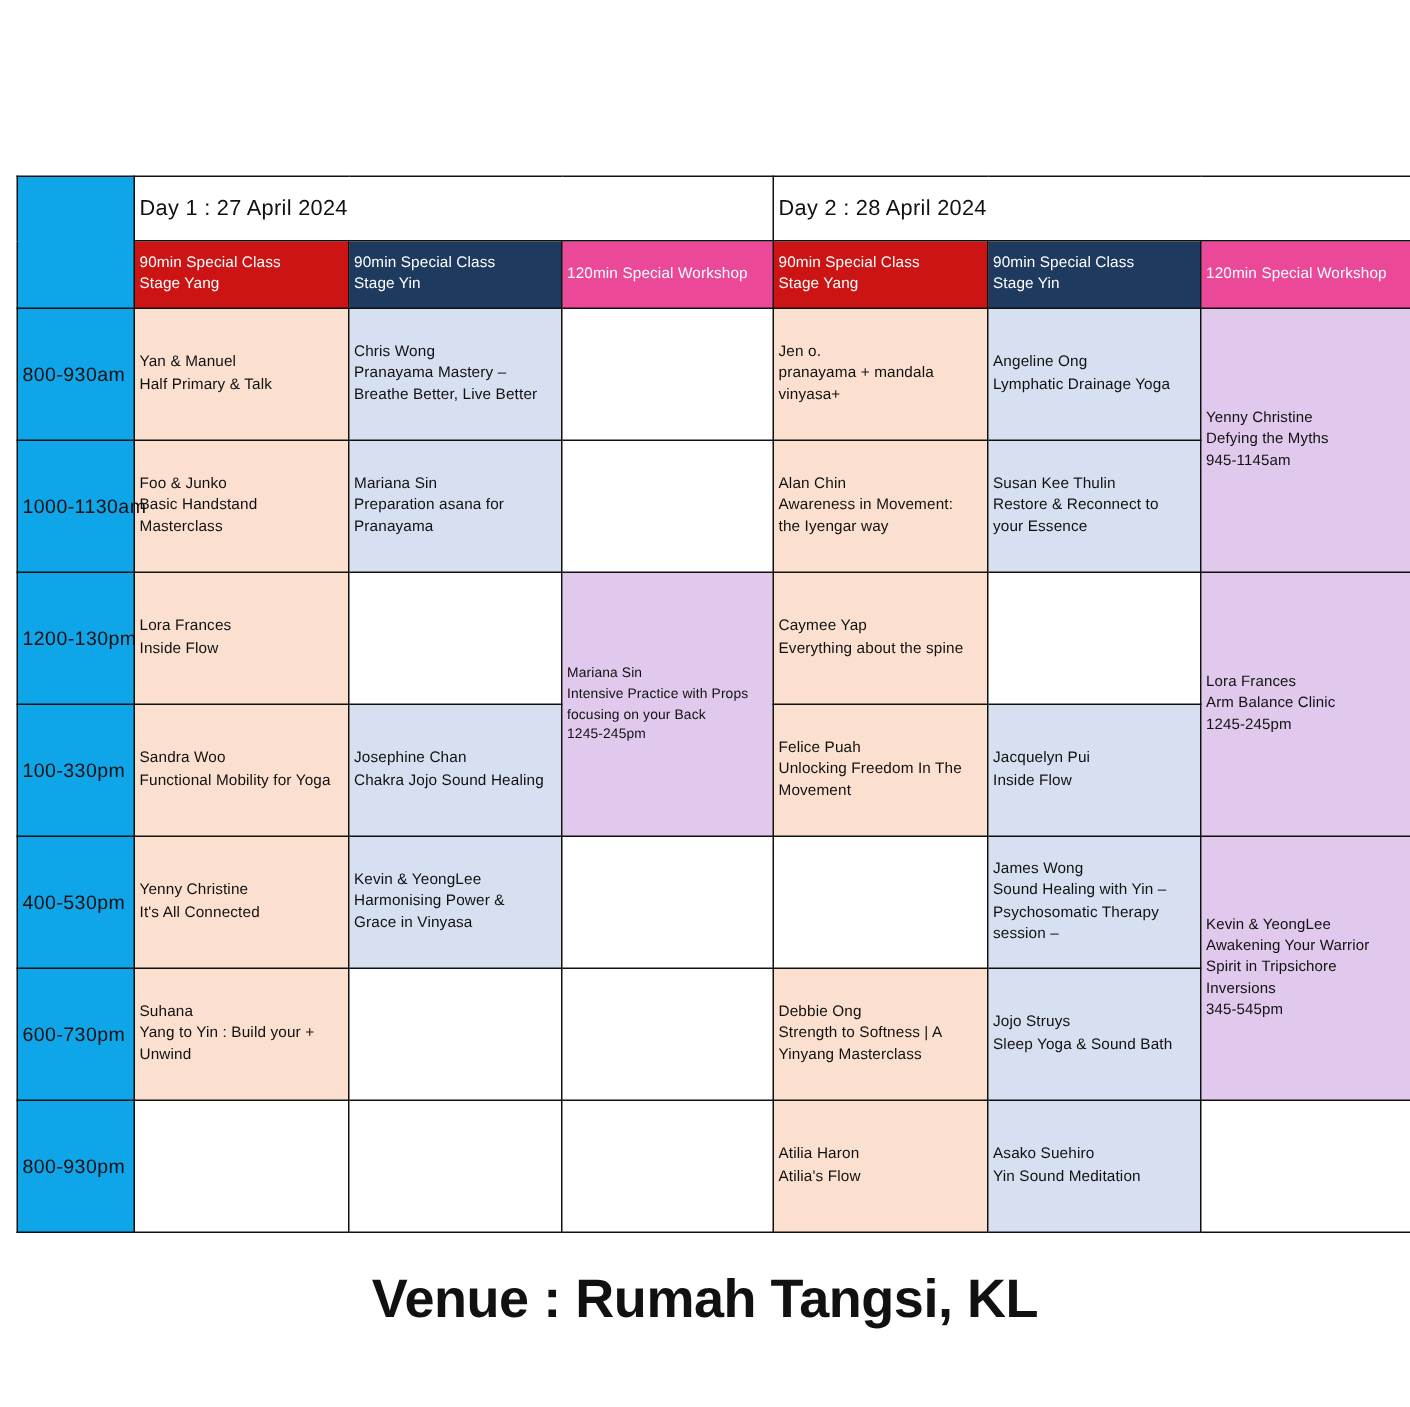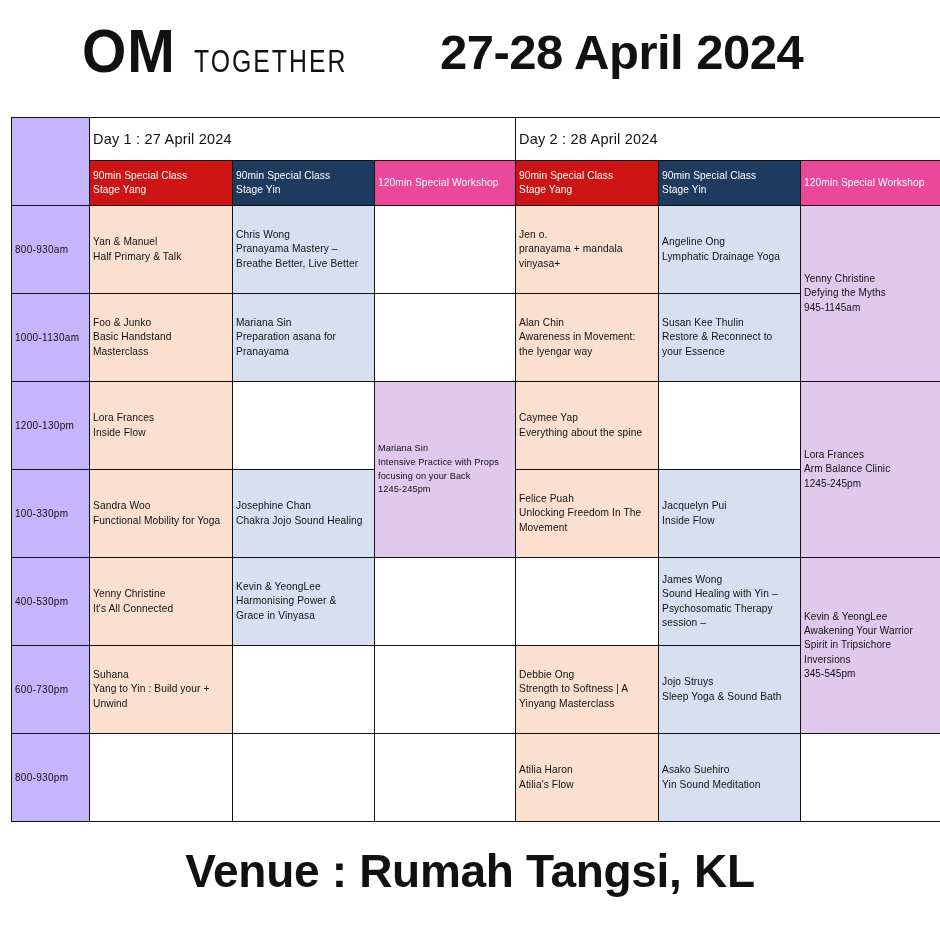--- a/index.html
+++ b/index.html
@@ -88,23 +88,23 @@
     line-height: 1.35;
     font-weight: 500;
     color: #ffffff;
     letter-spacing: 0.1px;
   }
   .track-yang  { background: #CC1414; }
   .track-yin   { background: #1F3A5F; }
   .track-wshop { background: #ec4899; }
 
   .time-cell {
-    font-size: 10px;
+    font-size: 13px;
     letter-spacing: 0.3px;
-    background: #c4b5fd;
+    background: #0ea5e9;
     white-space: nowrap;
   }
   tbody tr { height: 88px; }
 
   .cell-text {
     font-size: 10.2px;
     line-height: 1.42;
     white-space: pre-line;
     letter-spacing: 0.1px;
   }
@@ -113,38 +113,31 @@
   .cell-wshop { background: #E0C9ED; }
   .cell-empty { background: #ffffff; }
   .cell-wshop .cell-text { font-size: 10px; }
   .ws-narrow .cell-text { font-size: 9.2px; line-height: 1.5; }
 
   
   .venue {
     position: absolute;
     left: 0; top: 848px; width: 940px;
     text-align: center;
-    font-size: 46px;
+    font-size: 36px;
     font-weight: 700;
     letter-spacing: -0.3px;
     line-height: 1;
   }
 </style>
 </head>
 <body>
 
 <div id="page">
 
-  <div class="topbar">
-    <div class="logo">
-      <span class="logo-om">OM</span>
-      <span class="logo-together">TOGETHER</span>
-    </div>
-    <div class="event-dates">27-28 April 2024</div>
-  </div>
 
   <div class="schedule-wrap">
     <table class="schedule">
       <colgroup>
         <col class="c-time">
           <col class="c-yang">
           <col class="c-yin">
           <col class="c-wshop">
         <col class="c-yang">
           <col class="c-yin">

